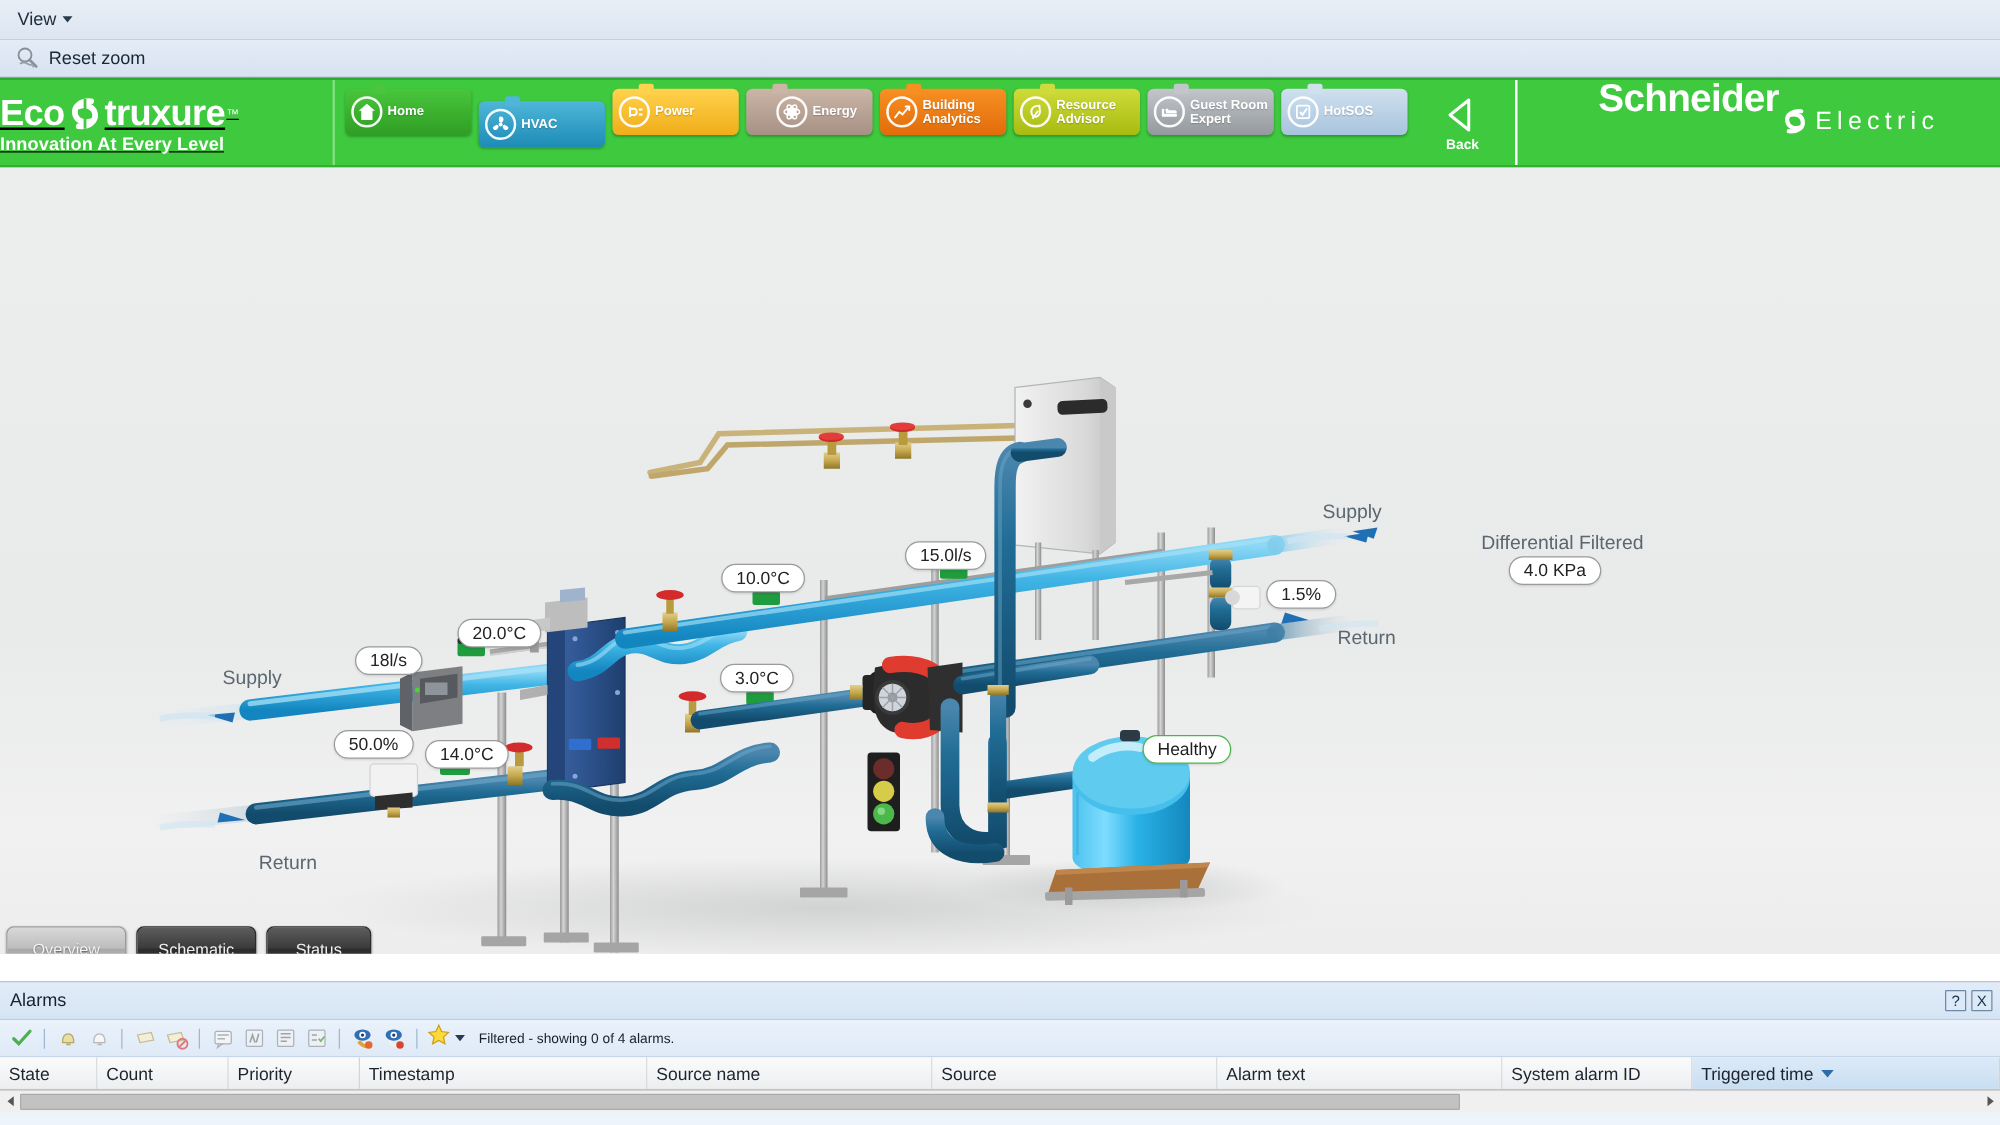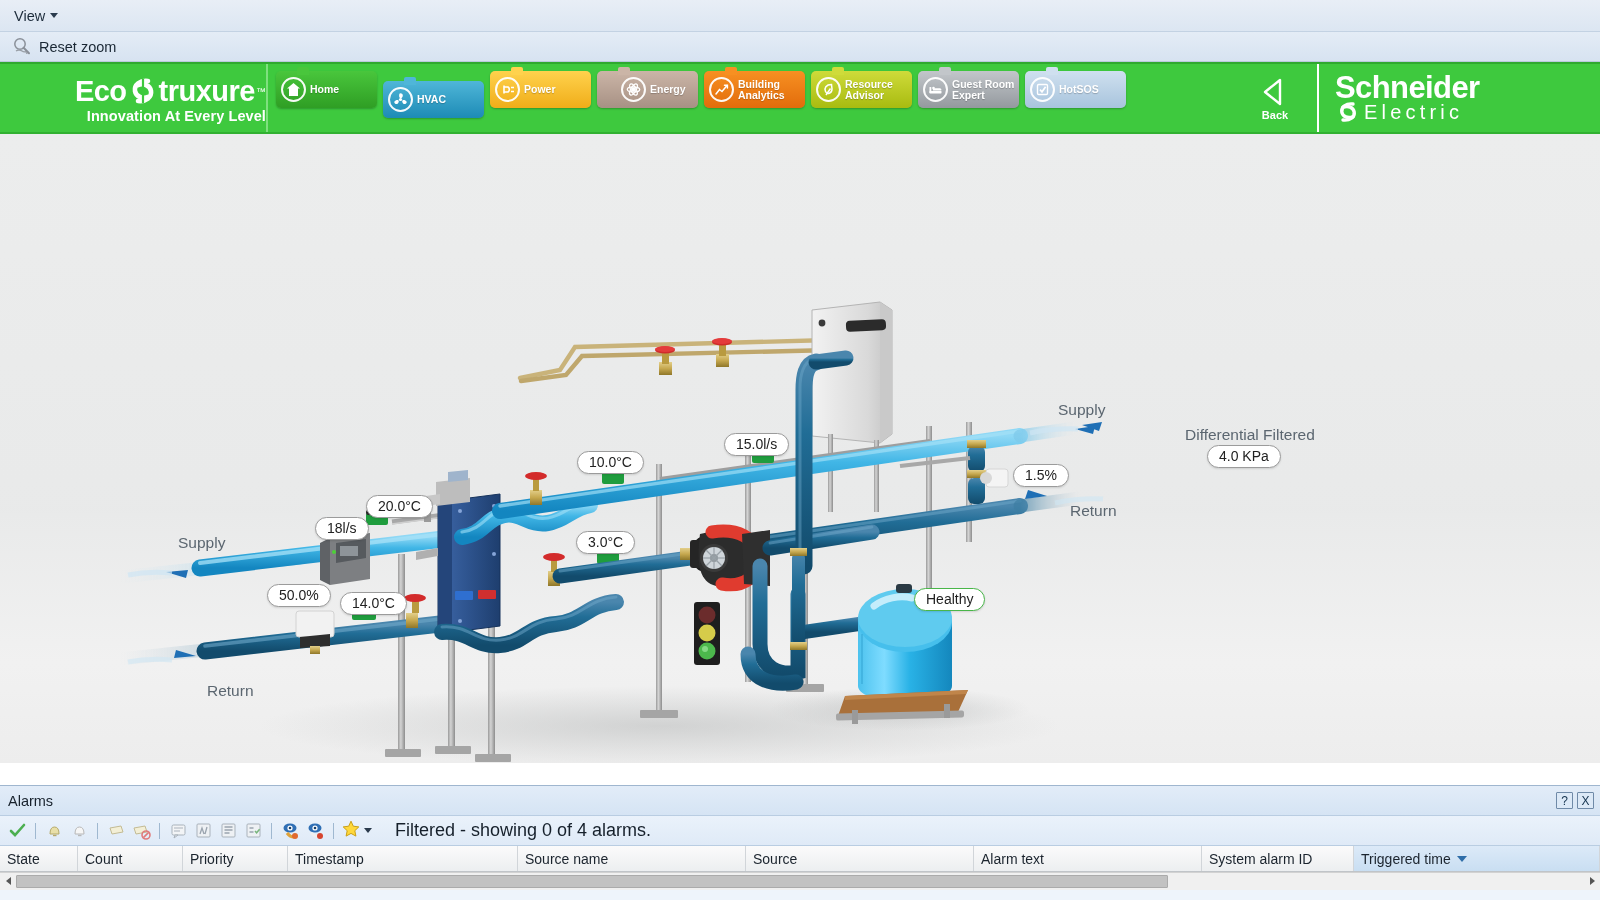--- a/index.html
+++ b/index.html
@@ -51,23 +51,24 @@
     height: 72px;
     background: #3ec93e;
     position: relative;
     display: flex;
     border-top: 2px solid #2fa92f;
     border-bottom: 2px solid #31b131;
   }
   .logo-block {
     width: 268px; min-width:268px;
     display: flex; flex-direction: column;
-    align-items: flex-end; justify-content: center;
+    align-items: flex-start; justify-content: center;
     border-right: 2px solid #7fe07f;
     padding-top: 4px;
+    text-decoration: underline;
   }
   .eco-line { display:flex; align-items:center; color:#fff; }
   .eco-text {
     font-size: 29px; font-weight: bold;
     letter-spacing: -0.5px; line-height: 1;
   }
   .eco-sup { font-size: 10px; vertical-align: super; margin-left:1px;}
   .eco-glyph {
     width: 30px; height: 30px; margin: 0 1px 0 1px;
     position: relative; display:inline-block;
@@ -122,21 +123,21 @@
   .status-row .val { margin-right: 18px; font-weight: bold;}
 
   .back-block {
     width: 86px; display:flex; flex-direction:column;
     align-items:center; justify-content:center;
     border-right: 2px solid #ffffff;
   }
   .back-arrow { width: 34px; height: 34px; }
   .back-lbl { color:#fff; font-size:11px; font-weight:bold; margin-top:-4px;}
   .brand-block {
-    width: 281px; display:flex; flex-direction:column;
+    width: 386px; display:flex; flex-direction:row;
     justify-content:center; padding-left: 16px;
   }
   .brand-1 { color:#fff; font-size:31px; font-weight:bold; letter-spacing:-0.6px; line-height: 0.95;}
   .brand-2 { color:#fff; font-size:20px; letter-spacing:4.2px; line-height:1; margin-top:-2px; display:flex; align-items:center;}
 
   
   .canvas {
     position: relative;
     height: 629px;
     background: linear-gradient(to bottom, #eceded 0%, #e9eaea 55%, #e6e7e7 100%);
@@ -211,21 +212,21 @@
   .alarm-toolbar {
     height: 30px;
     background: linear-gradient(to bottom,#eaf2fb 0%, #dfeaf7 100%);
     border-bottom: 1px solid #b9cde2;
     display: flex; align-items:center; gap: 3px;
     padding: 0 6px;
   }
   .tb-ico { width: 22px; height:20px; display:flex;align-items:center;justify-content:center; cursor:pointer;}
   .tb-ico svg { width: 19px; height: 19px; display:block; }
   .tb-sep { width:1px; height:16px; background:#9fb8d0; margin: 0 4px; }
-  .tb-filter-text { font-size: 18px; color:#16202b; margin-left: 20px; }
+  .tb-filter-text { font-size: 11px; color:#16202b; margin-left: 8px; }
   .star-dd { display:flex; align-items:center; gap:3px; cursor:pointer;}
 
   .alarm-headers {
     display:flex; height: 26px;
     background: linear-gradient(to bottom,#fcfcfc 0%, #eef0f1 100%);
     border-bottom: 1px solid #c0c4c8;
   }
   .ah {
     border-right: 1px solid #d1d5d9;
     font-size: 14px; color:#1b242e;
@@ -749,39 +750,44 @@
       <rect x="986" y="335" width="22" height="18" rx="3" fill="#f4f4f4" stroke="#d6d6d6"></rect>
       <circle cx="986" cy="344" r="6" fill="#d8d8d8"></circle>
     </g>
 
     <g>
       <path d="M900 332 L970 324" stroke="#a8a8a8" stroke-width="4"></path>
     </g>
   </svg>
 
   <div id="callout-layer">
-      <div class="callout" style="left: 315px; top: 383px;">18l/s</div>
+      <div class="callout" style="left: 284px; top: 383px;">18l/s</div>
       <div class="callout" style="left: 366px; top: 361px;">20.0°C</div>
       <div class="callout" style="left: 267px; top: 450px;">50.0%</div>
       <div class="callout" style="left: 340px; top: 458px;">14.0°C</div>
       <div class="callout" style="left: 577px; top: 317px;">10.0°C</div>
       <div class="callout" style="left: 576px; top: 397px;">3.0°C</div>
       <div class="callout" style="left: 724px; top: 299px;">15.0l/s</div>
       <div class="callout" style="left: 1013px; top: 330px;">1.5%</div>
       <div class="callout" style="left: 1207px; top: 311px;">4.0 KPa</div>
       <div class="callout green" style="left: 914px; top: 454px;">Healthy</div>
     </div>
   <div id="plainlabel-layer">
       <div class="plain-label" style="left: 178px; top: 400px;">Supply</div>
       <div class="plain-label" style="left: 207px; top: 548px;">Return</div>
       <div class="plain-label" style="left: 1058px; top: 267px;">Supply</div>
       <div class="plain-label" style="left: 1070px; top: 368px;">Return</div>
       <div class="plain-label" style="left: 1185px; top: 292px;">Differential Filtered</div>
     </div>
 
+  <div class="viewbtns" id="viewbtns">
+      <div class="vbtn active wide">Overview</div>
+      <div class="vbtn dark wide">Schematic</div>
+      <div class="vbtn dark">Status</div>
+    </div>
 </div>
 
 <div class="alarms-panel">
 
   <div class="alarms-title">
     <span>Alarms</span>
     <span class="title-btns">
       <span class="sq-btn">?</span>
       <span class="sq-btn">X</span>
     </span>

